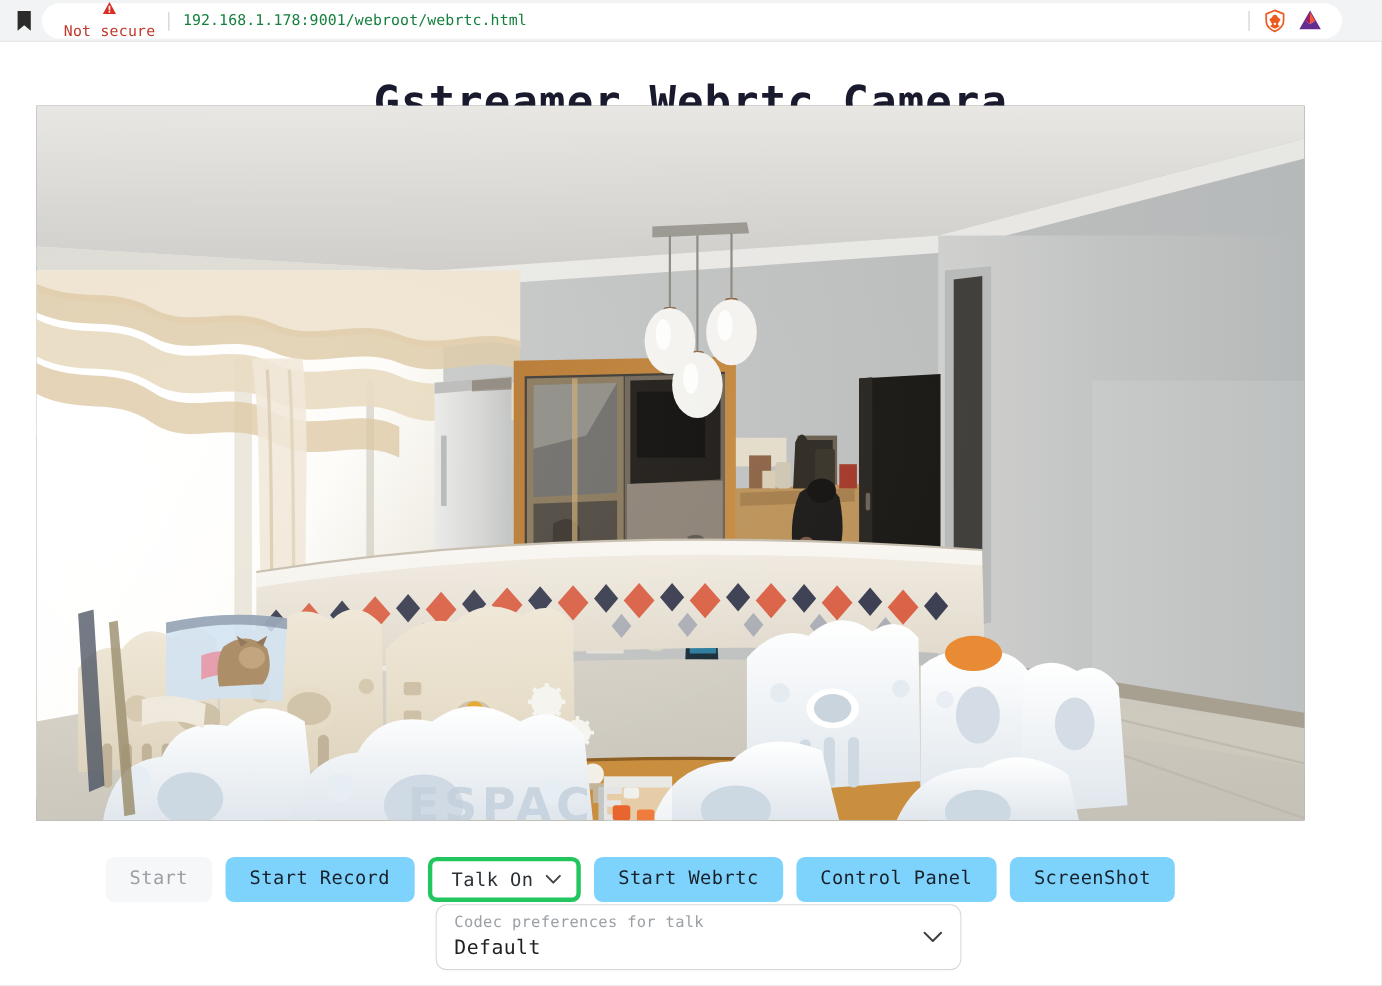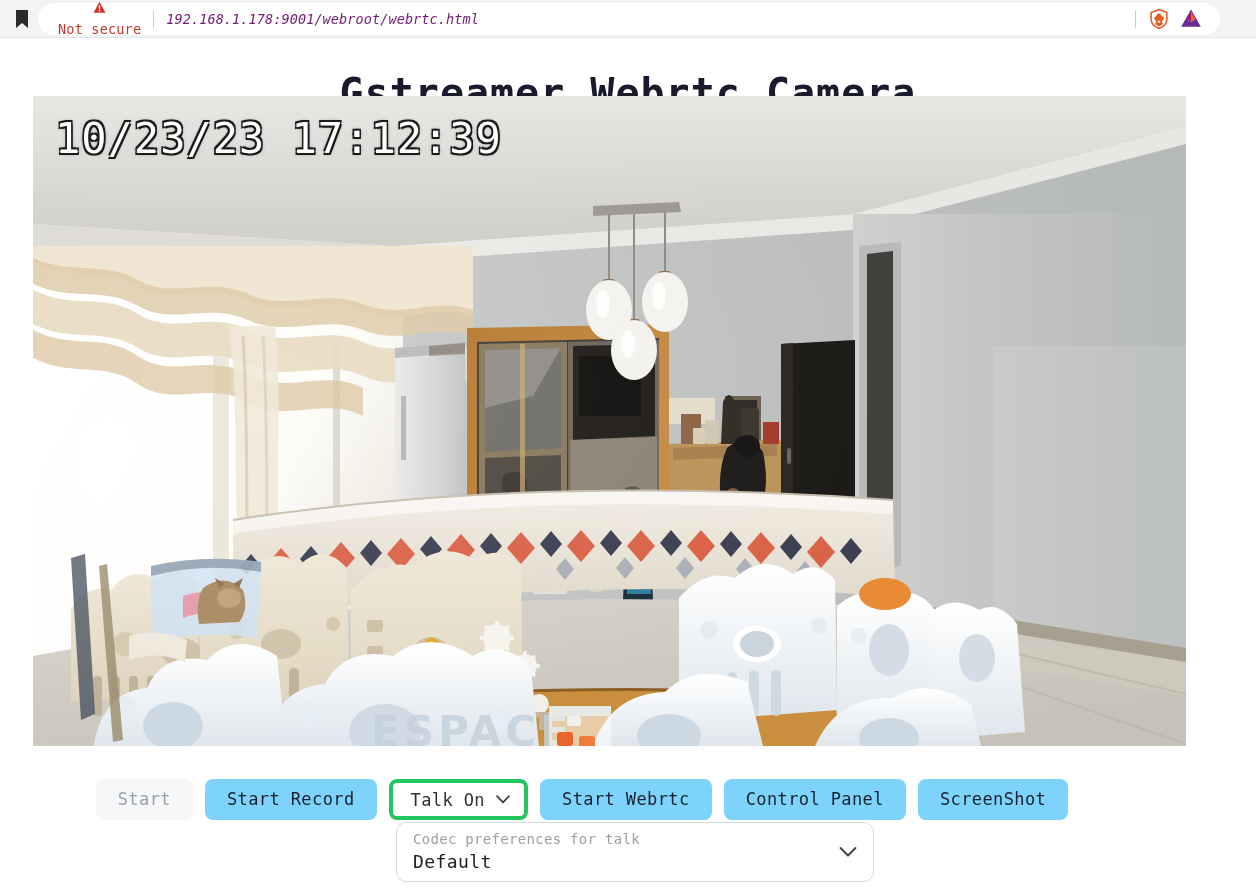--- a/index.html
+++ b/index.html
@@ -49,25 +49,24 @@
     font-size: 13.5px;
     letter-spacing: 0.2px;
     white-space: nowrap;
   }
   .omni-sep {
     width: 1px; height: 17px;
     background: #c9ccce;
     margin: 0 12px;
   }
   .url-text {
-    color: #701a75;
+    color: #15803d;
     font-size: 13.5px;
     letter-spacing: 0.1px;
     white-space: nowrap;
-    font-style: italic;
   }
   .omni-right {
     margin-left: auto;
     display: flex;
     align-items: center;
     gap: 10px;
     padding-right: 18px;
   }
   .omni-right .mini-sep {
     width: 1px; height: 18px; background: #c9ccce; margin-right: 2px;
@@ -556,21 +555,20 @@
       <ellipse cx="196" cy="502" rx="12" ry="10" fill="#c0a27a"></ellipse>
       <path d="M186 492 l-4 -10 l10 6 z M206 492 l4 -10 l-10 6 z" fill="#8e7352"></path>
 
       <ellipse cx="852" cy="498" rx="26" ry="16" fill="#e98b34"></ellipse>
 
       <rect x="0" y="0" width="1153" height="650" fill="none"></rect>
       <path d="M0 0 H1153 V650 H0 Z" fill="url(#glare)" opacity="0.10"></path>
     </svg>
   </div>
 
-  <div class="timestamp">10/23/23 17:12:39</div>
 </div>
 
 <div class="controls">
 
   <button class="btn btn-disabled">Start</button>
 
   <button class="btn btn-primary">Start Record</button>
 
   <div class="select-inline">
     <span>Talk On</span>

